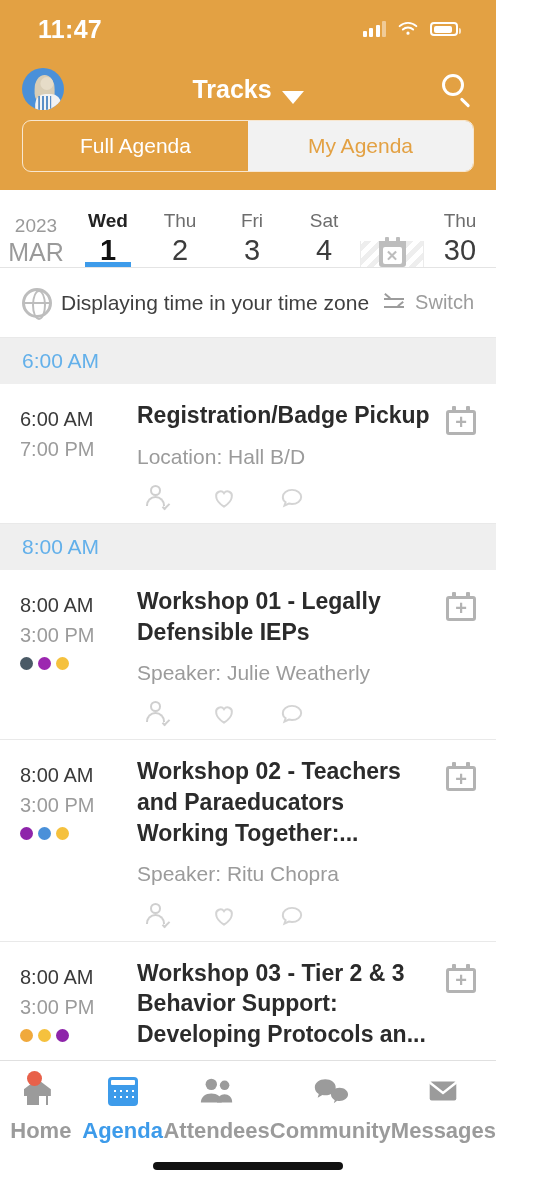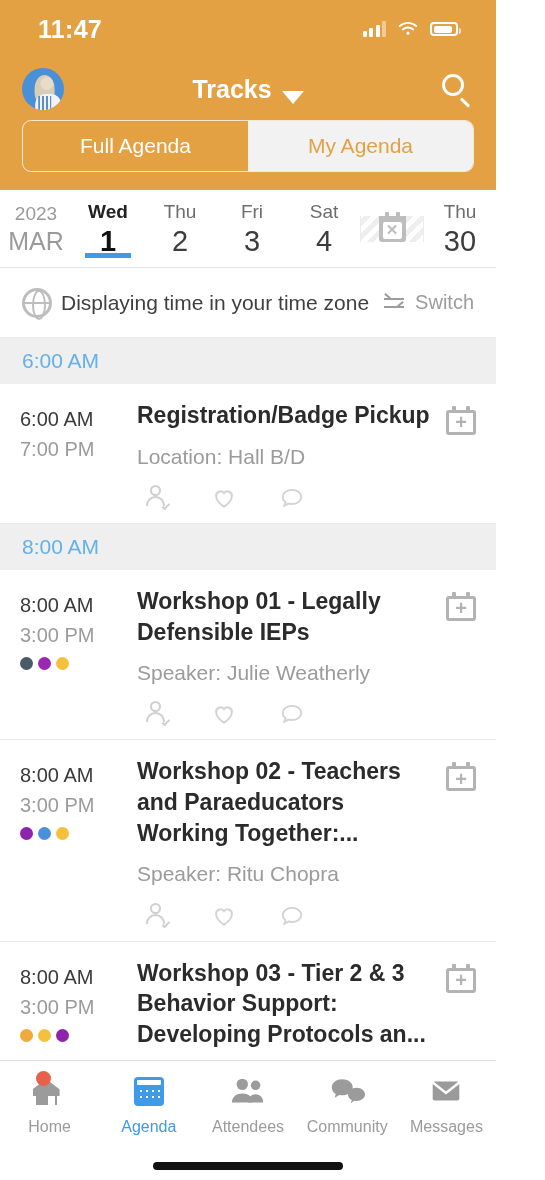--- a/index.html
+++ b/index.html
@@ -48,21 +48,21 @@
   .seg { flex:1; display:flex; align-items:center; justify-content:center; font-size:21px; color:#fff; }
   .seg.active { background:#f2f2f2; color:#e3a143; }
 
   .tooltip { position:absolute; left:108px; top:133px; background:#3a3a3a; color:#fff;
              border-radius:13px; padding:13px 18px; font-size:20px; font-weight:bold; z-index:40;
              box-shadow:0 2px 8px rgba(0,0,0,.25); white-space:nowrap; }
   .tooltip::after { content:""; position:absolute; top:-12px; left:165px; width:0; height:0;
              border-left:14px solid transparent; border-right:14px solid transparent; border-bottom:14px solid #3a3a3a; }
 
   
-  .datestrip { display:flex; align-items:center; height:78px; background:#fff;
+  .datestrip { display:flex; align-items:flex-end; height:78px; background:#fff;
                border-bottom:1px solid #e4e4e4; flex:0 0 auto; }
   .dcell { flex:1; display:flex; flex-direction:column; align-items:center; justify-content:center; position:relative; }
   .dcell .dow { font-size:19px; color:#6d6d6d; line-height:1.35; }
   .dcell .dnum { font-size:29px; color:#3c3c3c; line-height:1.15; }
   .dcell.monthcell .dow { color:#9a9a9a; }
   .dcell.monthcell .dnum { color:#9a9a9a; font-size:25px; }
   .dcell.active .dow { color:#222; font-weight:bold; }
   .dcell.active .dnum { color:#111; font-weight:bold; }
   .dcell.active::after { content:""; position:absolute; bottom:0; left:18%; right:18%; height:5px; background:#3d9bea; }
   .dcell.hatched { flex:0 0 64px; background:repeating-linear-gradient(-45deg,#fff 0 5px,#eeeeee 5px 10px);
@@ -112,21 +112,21 @@
   .cal-add { width:30px; height:29px; flex:0 0 auto; margin-top:6px; position:relative; }
   .cal-add .frame { position:absolute; left:0; top:4px; right:0; bottom:0; border:3px solid #b3b3b3; border-radius:3px; }
   .cal-add .plus { position:absolute; left:50%; top:56%; transform:translate(-50%,-50%); color:#b3b3b3; font-size:20px; font-weight:bold; line-height:1; }
   .cal-add .t1, .cal-add .t2 { position:absolute; top:0; width:4px; height:7px; background:#b3b3b3; border-radius:1px; }
   .cal-add .t1{ left:6px; } .cal-add .t2{ right:6px; }
 
   
   .tabbar { flex:0 0 auto; height:120px; border-top:1px solid #e0e0e0; background:#fff;
             display:flex; align-items:flex-start; padding-top:14px; }
   .tab { flex:1; display:flex; flex-direction:column; align-items:center; gap:9px; position:relative; }
-  .tab .label { font-size:16px; color:#9b9b9b; }
+  .tab .label { font-size:22px; color:#9b9b9b;font-weight:bold; }
   .tab.active .label { color:#3d9bea; }
   .tab .ic { width:38px; height:34px; position:relative; }
   .badge { position:absolute; top:-4px; right:18px; width:15px; height:15px; border-radius:50%; background:#e8614a; }
   .home-roof { position:absolute; left:2px; top:4px; width:27px; height:17px; background:#9b9b9b;
                clip-path:polygon(50% 0,100% 60%,100% 100%,0 100%,0 60%); }
   .home-base { position:absolute; left:5px; bottom:4px; width:21px; height:14px; background:#9b9b9b; }
   .home-door { position:absolute; left:17px; bottom:4px; width:7px; height:9px; background:#fff; }
   .agenda-ic { position:absolute; left:4px; top:2px; width:30px; height:29px; border-radius:4px; background:#3d9bea; }
   .agenda-ic::before { content:""; position:absolute; left:3px; top:3px; right:3px; height:5px; background:#fff; border-radius:1px; }
   .agenda-ic .grid { position:absolute; left:4px; top:11px; right:4px; bottom:4px;

